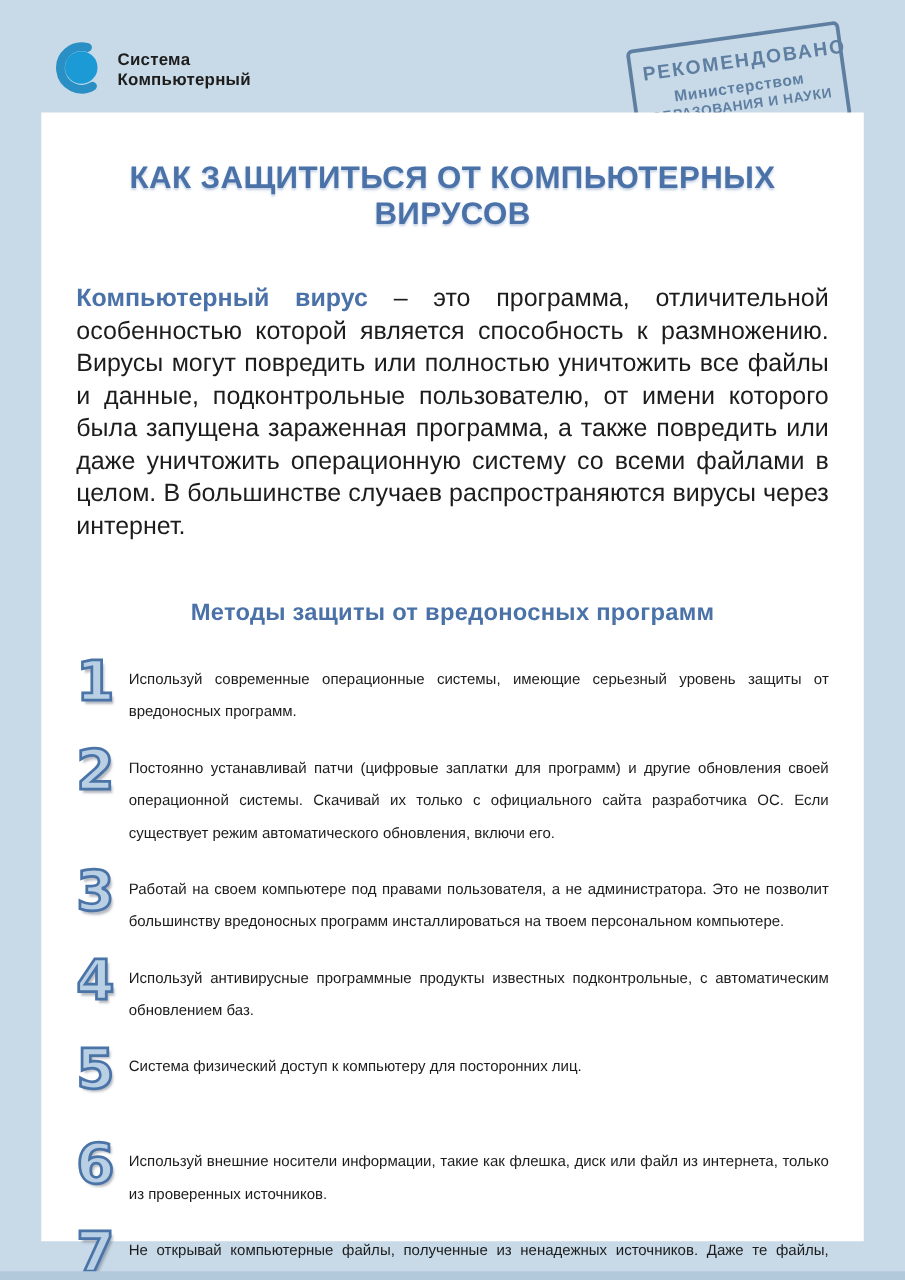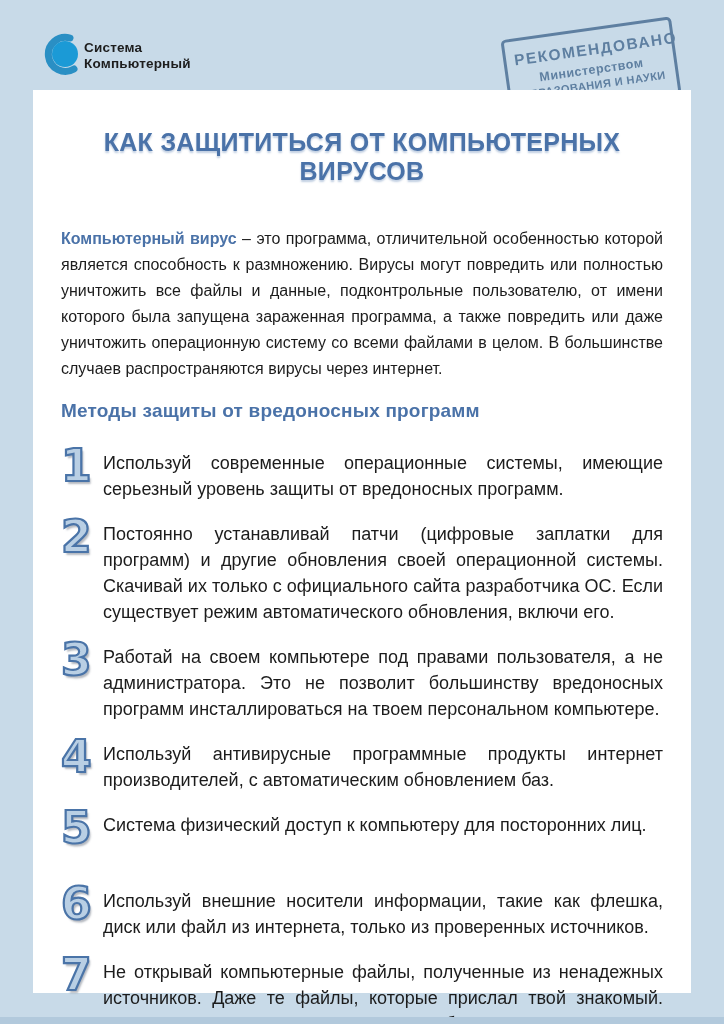--- a/index.html
+++ b/index.html
@@ -9,21 +9,21 @@
     width: 724px; height: 1024px;
     background: #c8dae8;
     font-family: "Liberation Sans", sans-serif;
     color: #1c1c1c;
     overflow: hidden;
   }
 
   
   .logo {
     position: absolute; left: 40px; top: 32px;
-    display: flex; align-items: center;  justify-content: center;
+    display: flex; align-items: center; gap: 10px; justify-content: center;
   }
   .logo-mark { width: 44px; height: 48px; position: relative; flex: 0 0 auto; }
   .logo-text { font-size: 13.5px; font-weight: 700; line-height: 16px; color: #1d1d1d; letter-spacing: 0.2px; }
 
   .stamp-wrap {
     position: absolute; left: 505px; top: 28px;
     transform: rotate(-8deg);
   }
   .stamp {
     width: 172px; padding: 10px 8px 12px 8px;
@@ -52,47 +52,48 @@
   .doc-subtitle {
     text-align: center;
     font-style: italic;
     font-size: 16px;
     margin-top: 22px;
     color: #151515;
   }
 
   .intro {
     margin-top: 40px;
-    font-size: 16px; line-height: 26px;
+    font-size: 20px; line-height: 26px;
     text-align: justify;
   }
   .intro .lead { color: #4a72a8; font-weight: 700; }
 
   .section-heading {
-    margin-top: 18px;
+    text-align: center;
+    margin-top: 46px;
     font-size: 19px; font-weight: 700;
     color: #4a72a8;
     letter-spacing: 0.2px;
   }
 
   .items { margin-top: 28px; }
   .item { display: flex; align-items: flex-start; margin-bottom: 19px; }
   .item.gap-large { margin-bottom: 38px; }
   .item-number {
     flex: 0 0 42px;
     font-family: "DejaVu Sans", sans-serif;
     font-size: 44px; line-height: 44px; font-weight: 700;
     color: #b9cfe4;
     -webkit-text-stroke: 2.2px #4a74a8;
     text-shadow: 2px 3px 2px rgba(90,100,115,0.45);
     margin-top: -6px;
   }
   .item-text {
     flex: 1;
-    font-size: 18px; line-height: 26px;
+    font-size: 12px; line-height: 26px;
     text-align: justify;
   }
 
   .footer-strip {
     position: absolute; left: 0; bottom: 0;
     width: 724px; height: 7px;
     background: #b2c9dc;
   }
 </style>
 </head>
@@ -136,21 +137,21 @@
     <div class="item">
       <div class="item-number">2</div>
       <div class="item-text">Постоянно устанавливай патчи (цифровые заплатки для программ) и другие обновления своей операционной системы. Скачивай их только с официального сайта разработчика ОС. Если существует режим автоматического обновления, включи его.</div>
     </div>
     <div class="item">
       <div class="item-number">3</div>
       <div class="item-text">Работай на своем компьютере под правами пользователя, а не администратора. Это не позволит большинству вредоносных программ инсталлироваться на твоем персональном компьютере.</div>
     </div>
     <div class="item">
       <div class="item-number">4</div>
-      <div class="item-text">Используй антивирусные программные продукты интернет производителей, с автоматическим обновлением баз.</div>
+      <div class="item-text">Используй антивирусные программные продукты известных подконтрольные, с автоматическим обновлением баз.</div>
     </div>
     <div class="item gap-large">
       <div class="item-number">5</div>
       <div class="item-text">Система физический доступ к компьютеру для посторонних лиц.</div>
     </div>
     <div class="item">
       <div class="item-number">6</div>
       <div class="item-text">Используй внешние носители информации, такие как флешка, диск или файл из интернета, только из проверенных источников.</div>
     </div>
     <div class="item">

